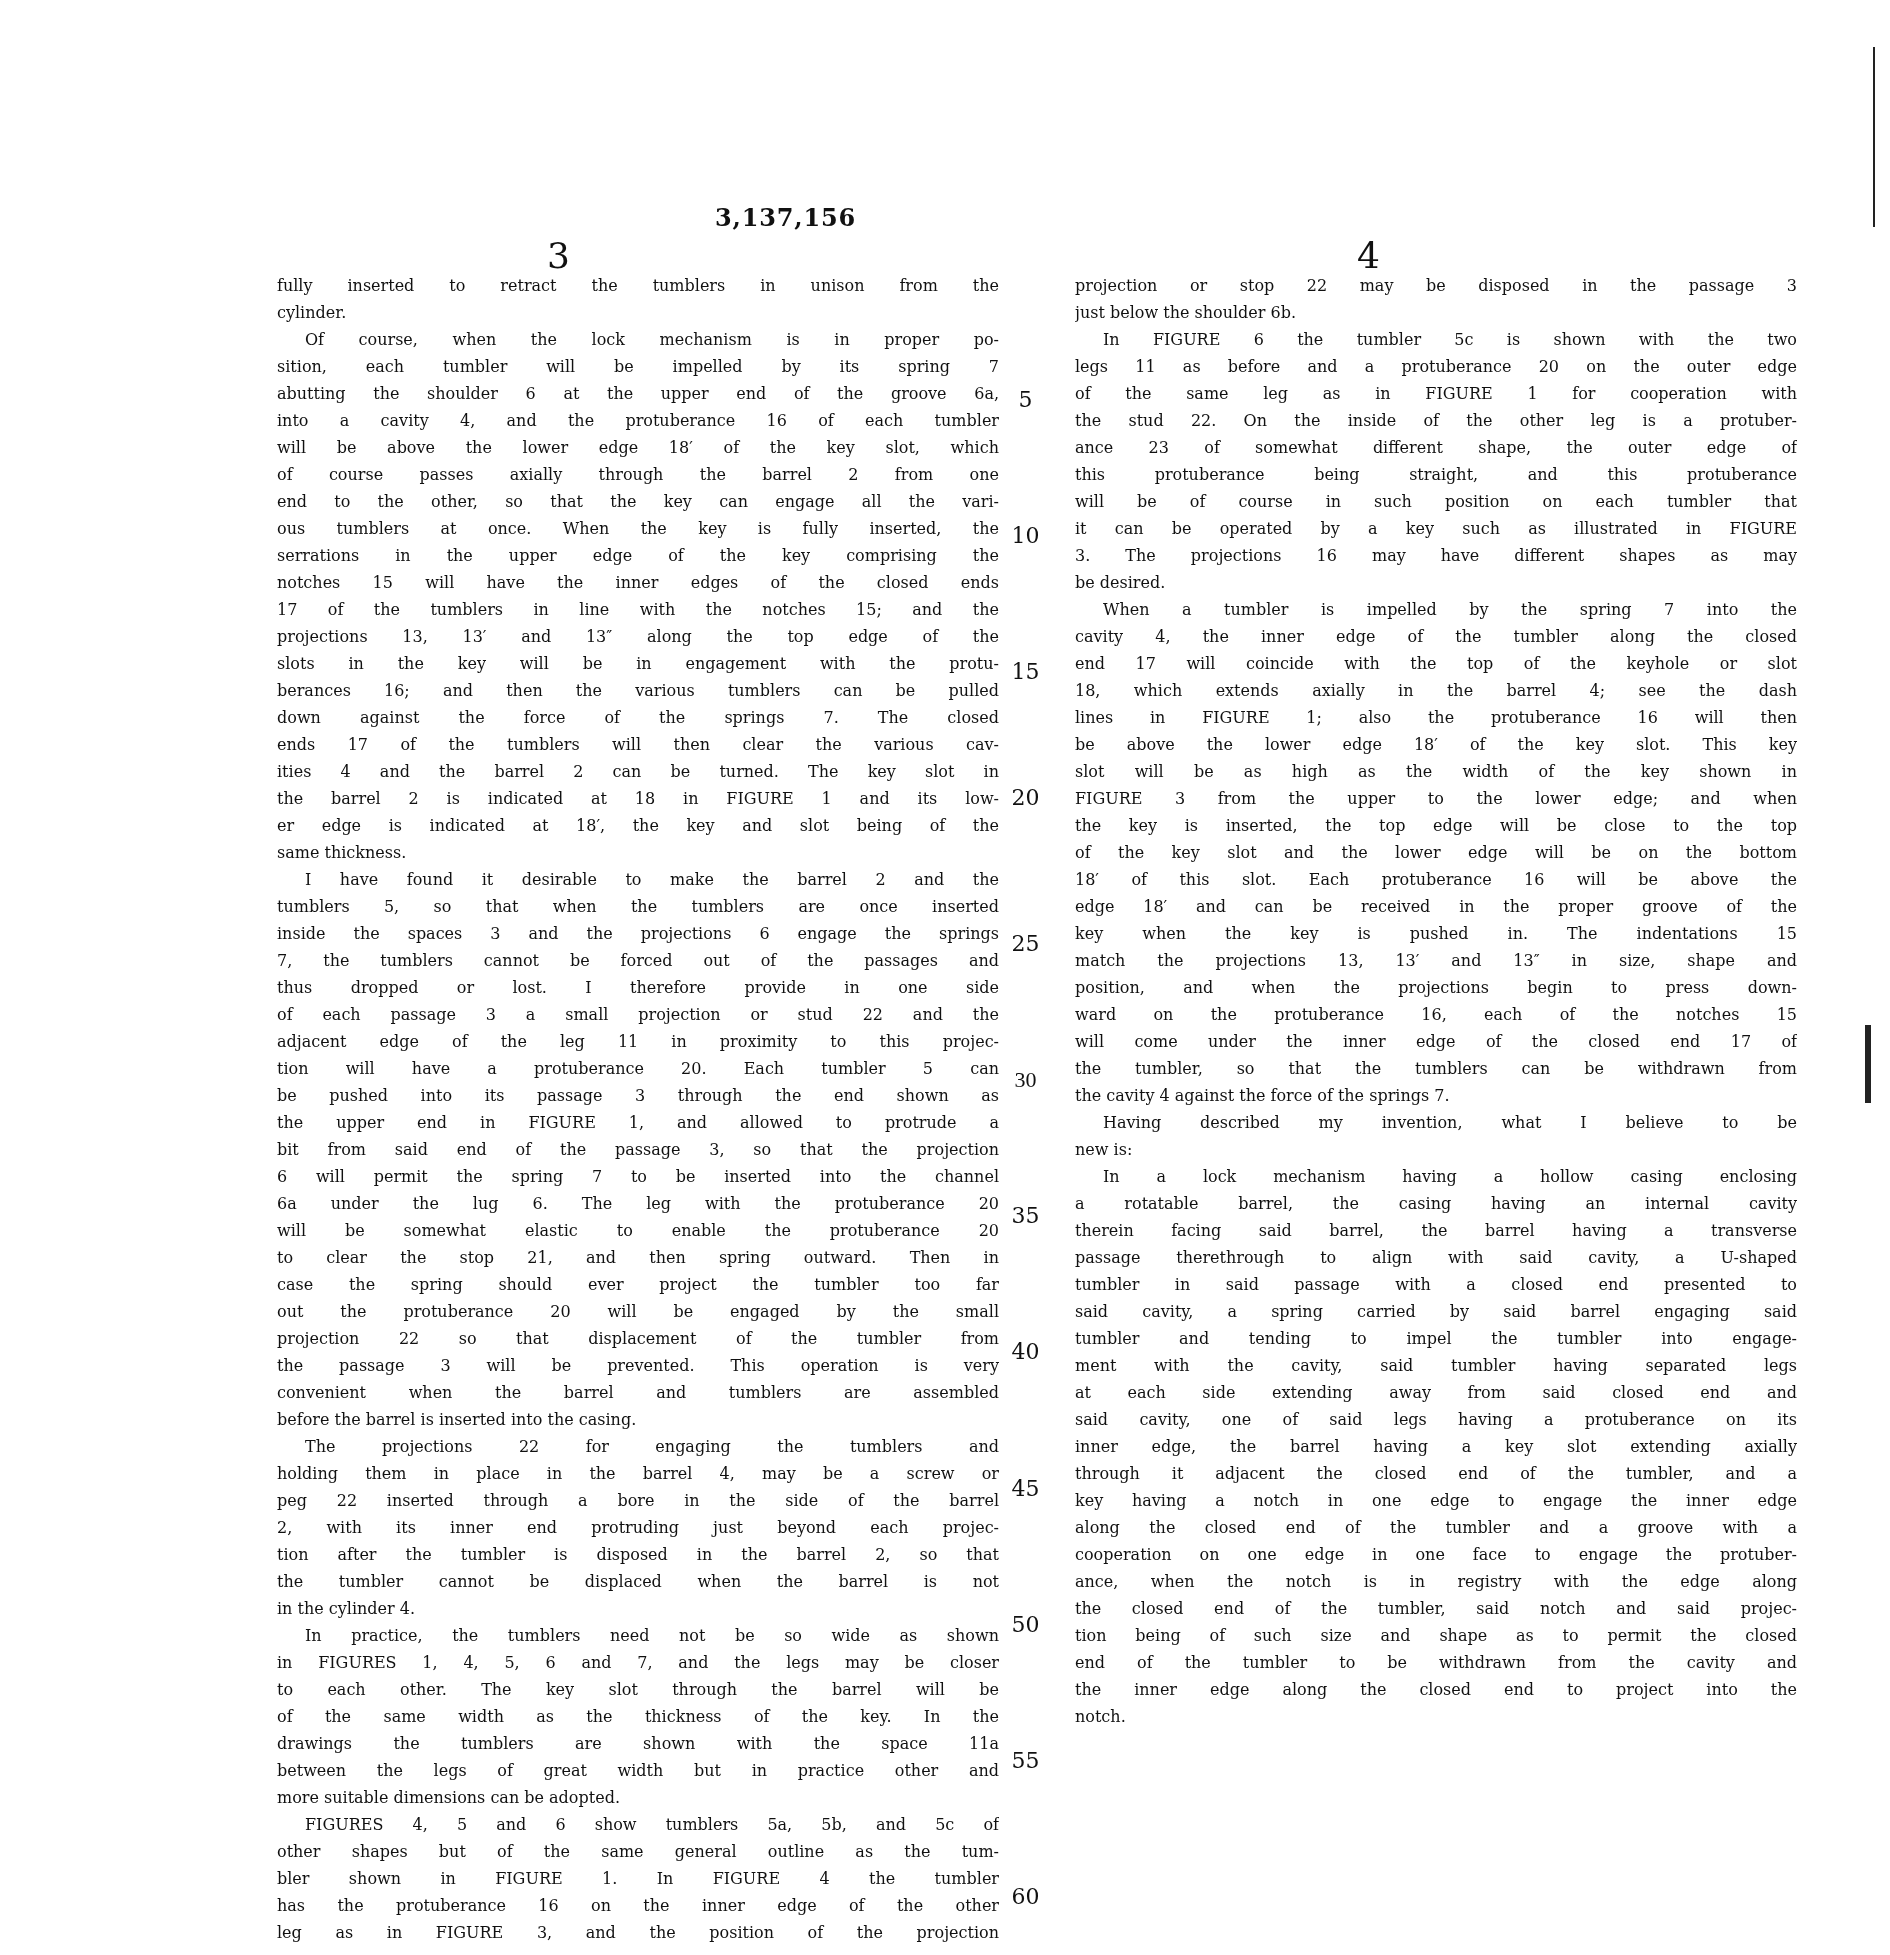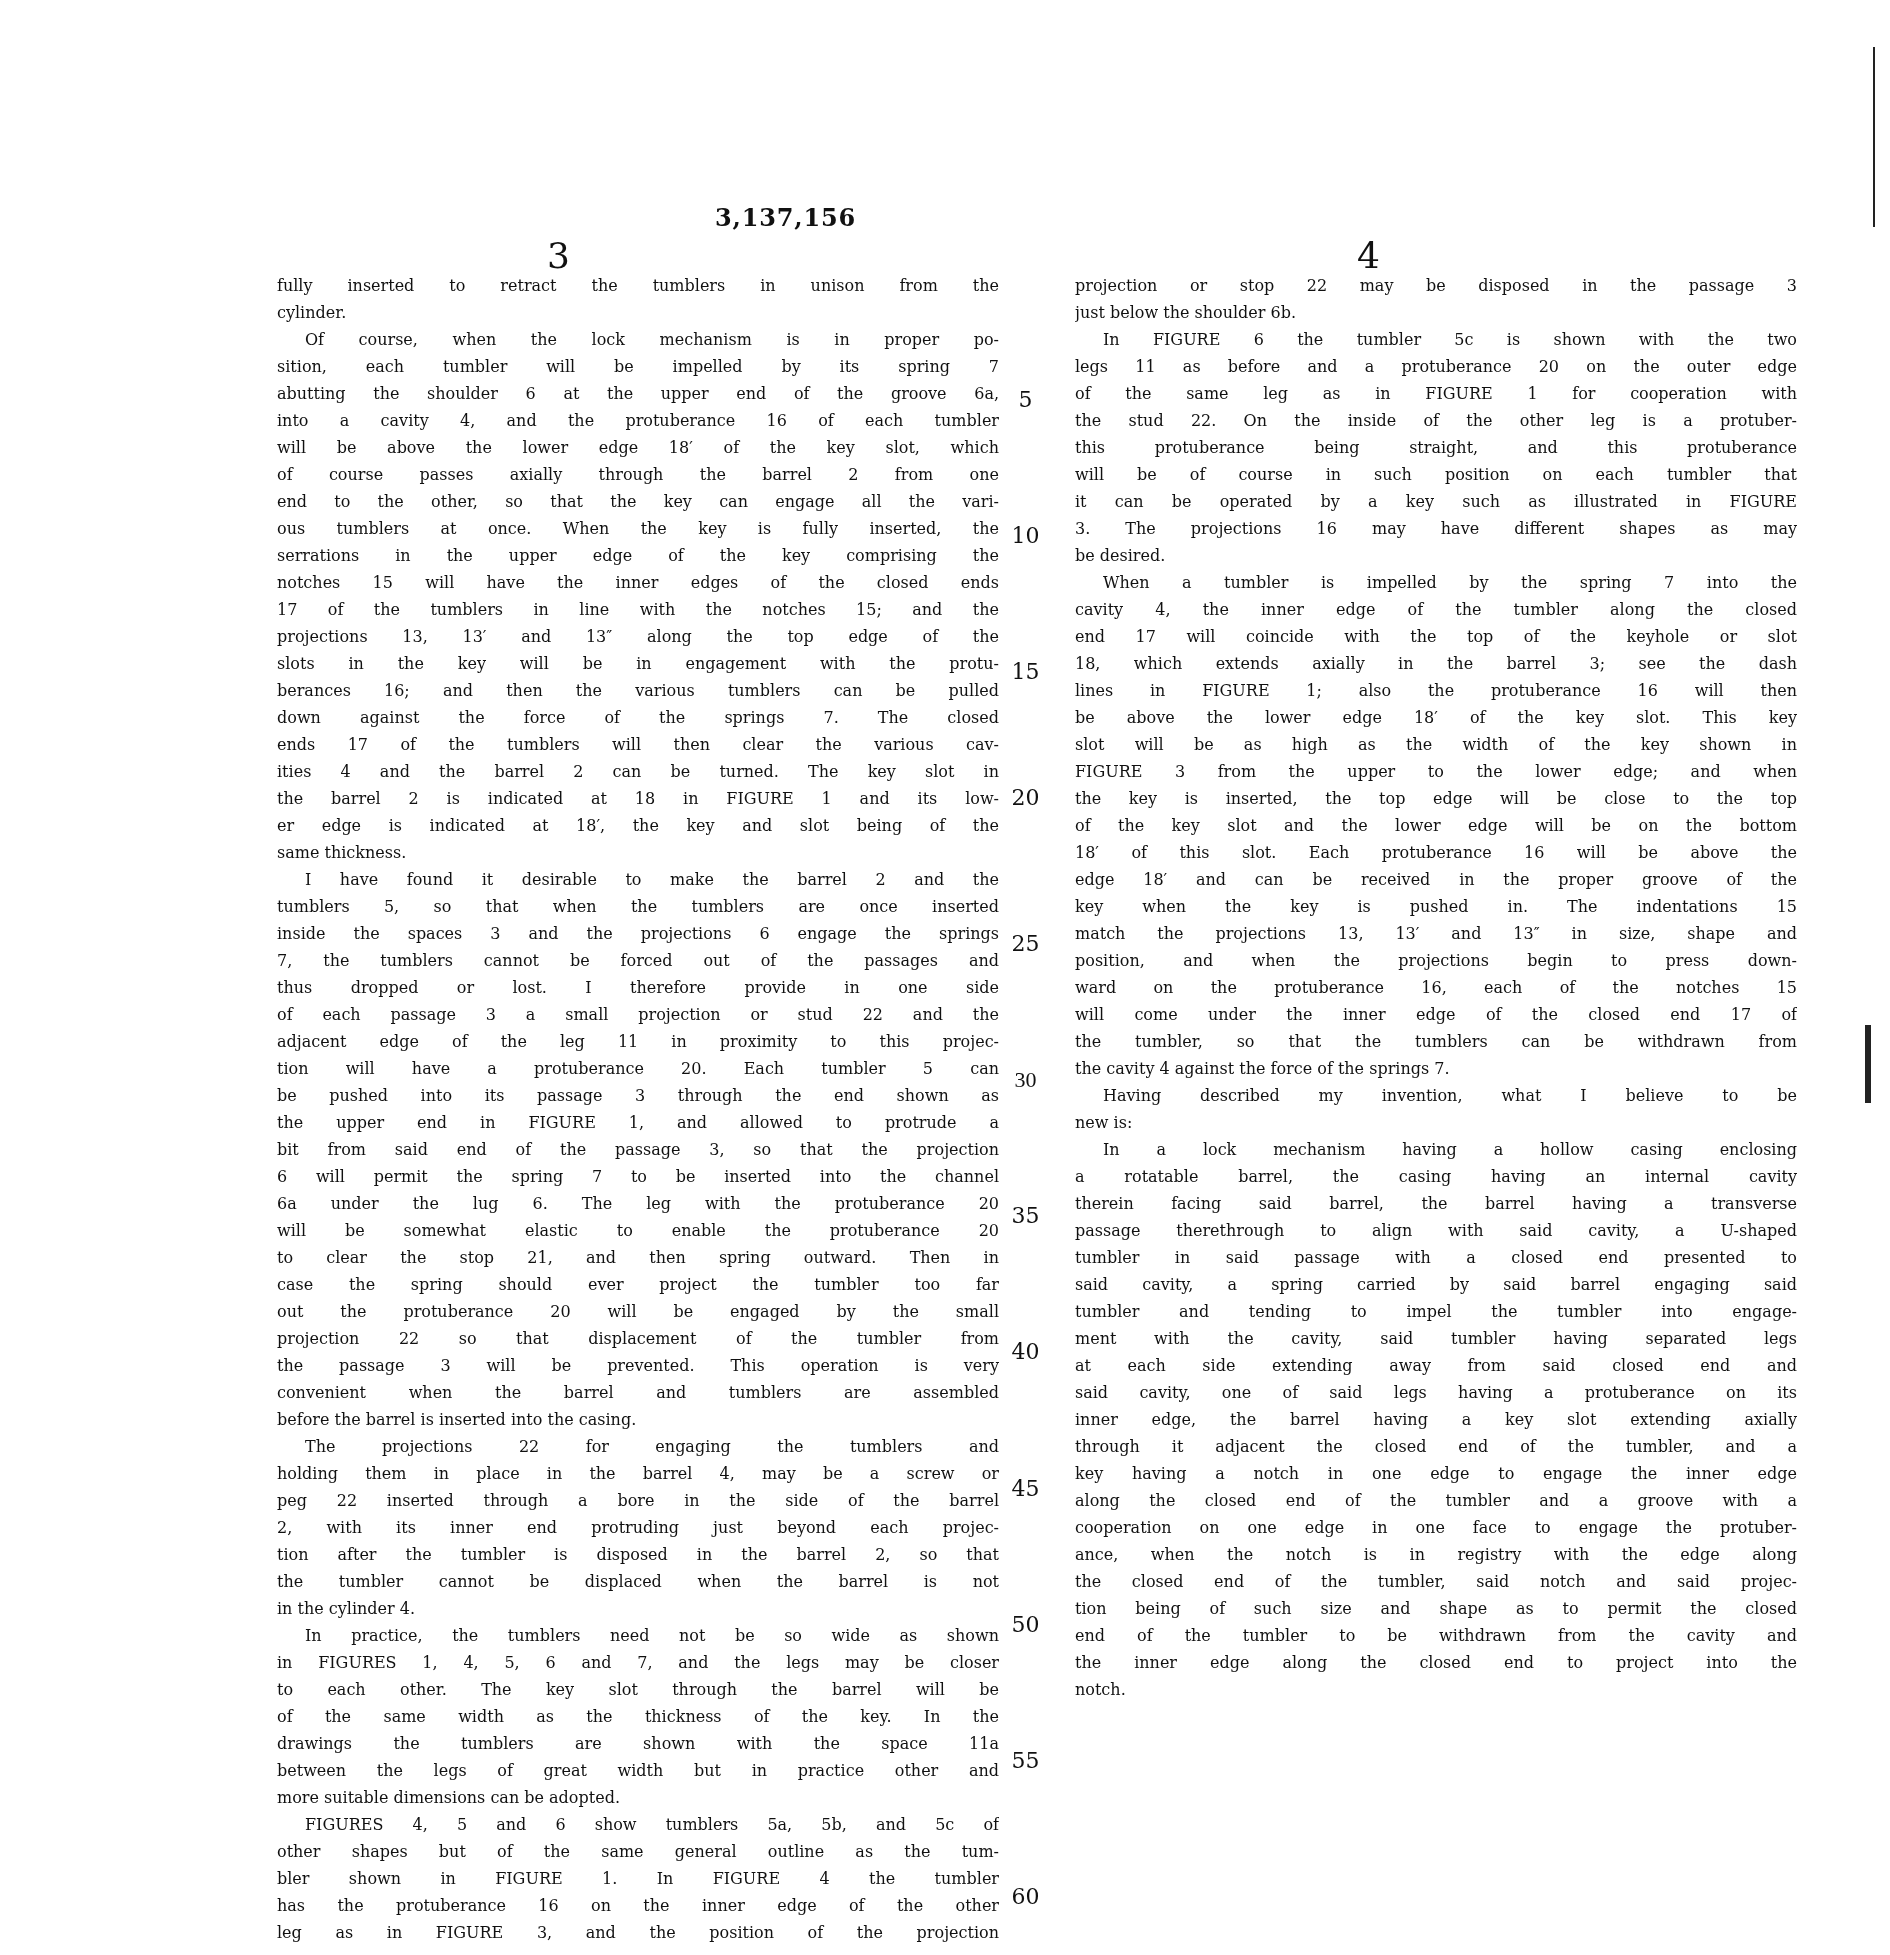--- a/index.html
+++ b/index.html
@@ -112,29 +112,30 @@
     <div class="lnum" style="top: 1470px;">55</div>
     <div class="lnum" style="top: 1606px;">60</div>
   </div>
 <div class="column right" id="col-right">
     <span class="line">projection or stop 22 may be disposed in the passage 3</span>
     <span class="line last">just below the shoulder 6b.</span>
     <span class="line indent">In FIGURE 6 the tumbler 5c is shown with the two</span>
     <span class="line">legs 11 as before and a protuberance 20 on the outer edge</span>
     <span class="line">of the same leg as in FIGURE 1 for cooperation with</span>
     <span class="line">the stud 22.  On the inside of the other leg is a protuber-</span>
+    <span class="line">ance 23 of somewhat different shape, the outer edge of</span>
     <span class="line">this protuberance being straight, and this protuberance</span>
     <span class="line">will be of course in such position on each tumbler that</span>
     <span class="line">it can be operated by a key such as illustrated in FIGURE</span>
     <span class="line">3.  The projections 16 may have different shapes as may</span>
     <span class="line last">be desired.</span>
     <span class="line indent">When a tumbler is impelled by the spring 7 into the</span>
     <span class="line">cavity 4, the inner edge of the tumbler along the closed</span>
     <span class="line">end 17 will coincide with the top of the keyhole or slot</span>
-    <span class="line">18, which extends axially in the barrel 3; see the dash</span>
+    <span class="line">18, which extends axially in the barrel 4; see the dash</span>
     <span class="line">lines in FIGURE 1; also the protuberance 16 will then</span>
     <span class="line">be above the lower edge 18′ of the key slot.  This key</span>
     <span class="line">slot will be as high as the width of the key shown in</span>
     <span class="line">FIGURE 3 from the upper to the lower edge; and when</span>
     <span class="line">the key is inserted, the top edge will be close to the top</span>
     <span class="line">of the key slot and the lower edge will be on the bottom</span>
     <span class="line">18′ of this slot.  Each protuberance 16 will be above the</span>
     <span class="line">edge 18′ and can be received in the proper groove of the</span>
     <span class="line">key when the key is pushed in.  The indentations 15</span>
     <span class="line">match the projections 13, 13′ and 13″ in size, shape and</span>

